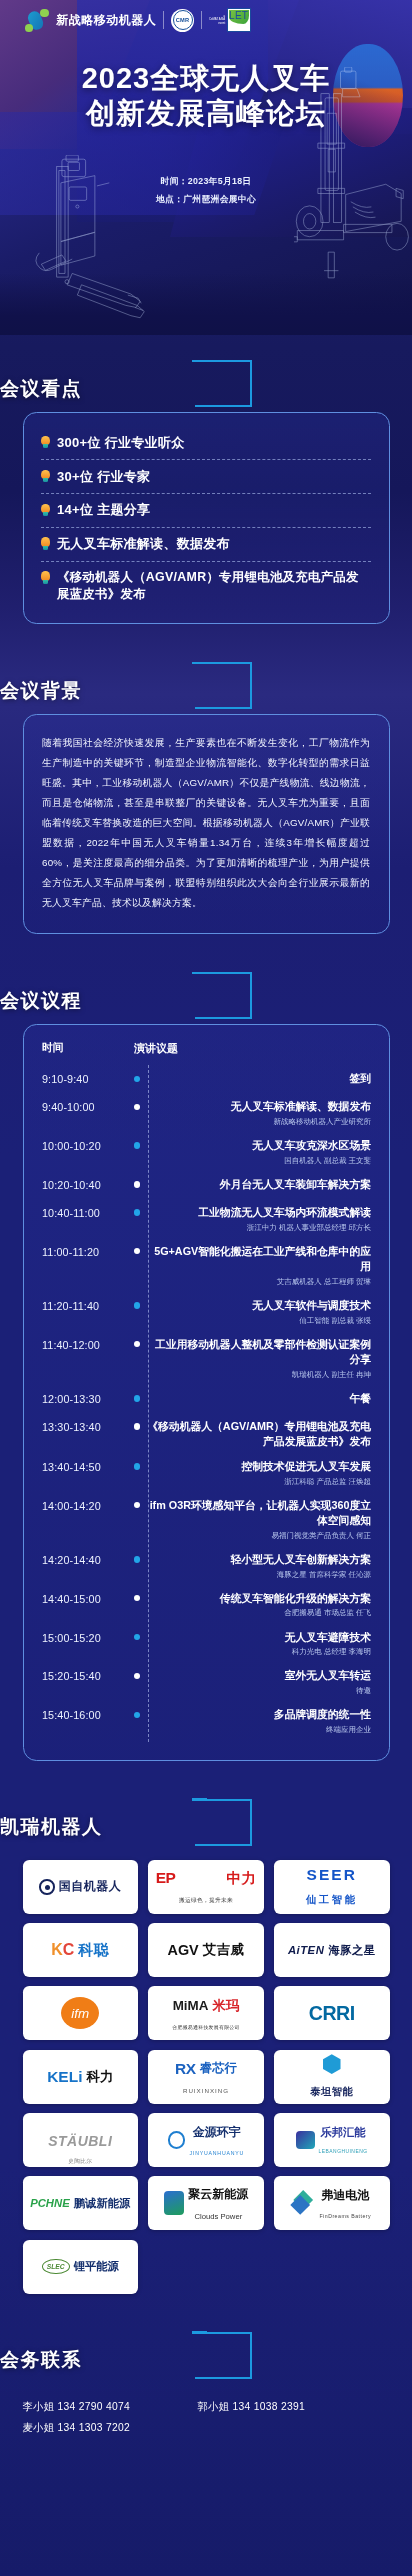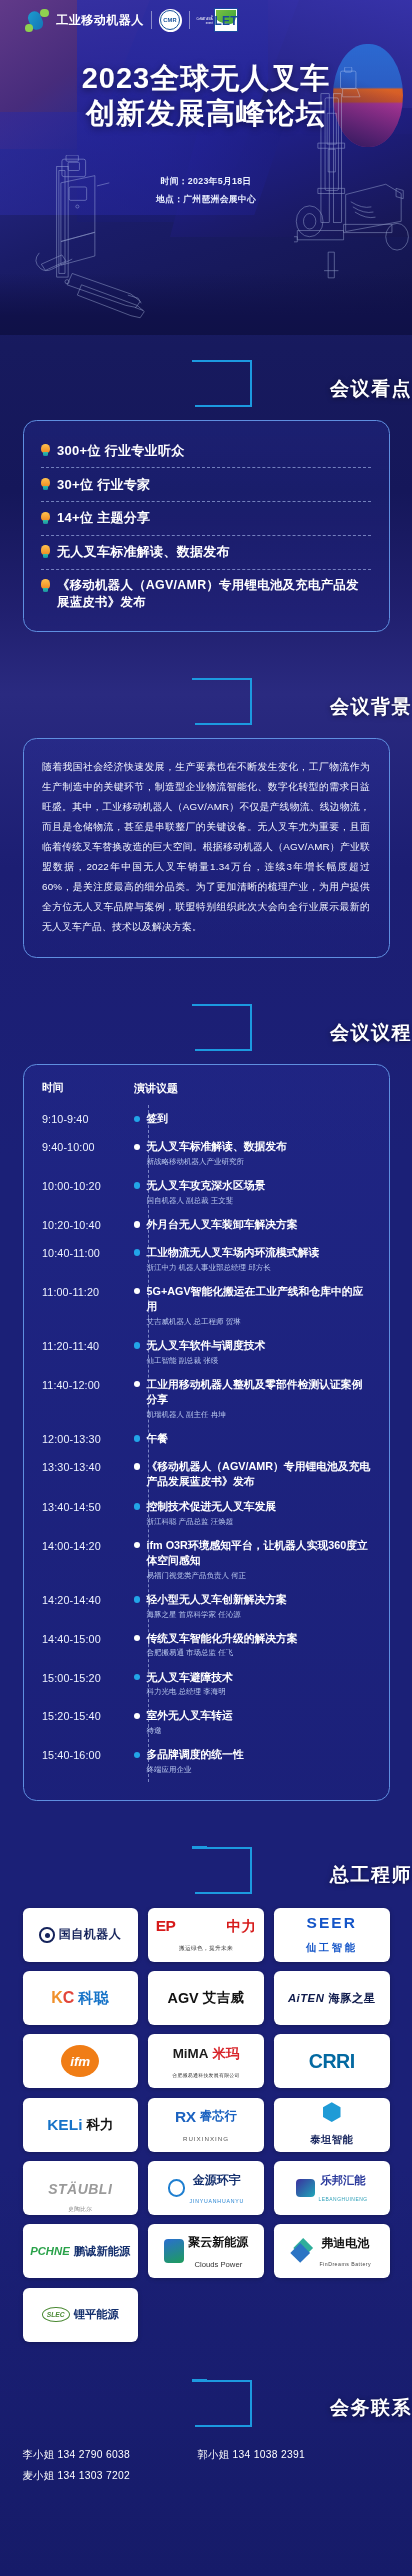--- a/index.html
+++ b/index.html
@@ -54,44 +54,44 @@
     display:flex; align-items:center; justify-content:center; }
   .cmr::after { content:""; position:absolute; inset:1.5px; border-radius:50%; border:0.8px solid #17519a; }
   .cmr span { font-size:5.7px; font-weight:700; color:#17519a; letter-spacing:0.2px; }
   .letbox { display:flex; align-items:center; gap:1.5px; }
   .letsub { font-size:2.8px; line-height:1.25; color:#fff; text-align:right; }
   .letlogo { width:24px; height:24px; background:#fff; border:1px solid #1a4a9c; position:relative;
     display:flex; align-items:flex-end; justify-content:center; }
   .letlogo i { position:absolute; left:1px; top:1px; right:1px; height:13.4px;
     background:linear-gradient(135deg,#7ac143 0%,#3aa33a 100%);
     border-bottom-left-radius:100% 70%; border-bottom-right-radius:40% 90%; }
-  .letlogo b { position:relative; font-size:12px; font-weight:700; color:#1a4a9c; margin-bottom:3px; letter-spacing:0.3px; }
+  .letlogo b { position:relative; font-size:10px; font-weight:400; color:#1a4a9c; margin-bottom:10px; letter-spacing:0.3px; }
 
   .title { position:absolute; left:0; top:61px; width:412px; text-align:center; z-index:5; }
   .title .l1, .title .l2 { font-size:29px; font-weight:800; letter-spacing:1px; line-height:1.22;
     color:#fff; text-shadow:0 1.5px 7.2px rgba(0,0,0,.45); }
   .meta { position:absolute; left:0; top:173px; width:412px; text-align:center; z-index:5;
     font-size:8.8px; line-height:2.0; color:#eaf0ff; letter-spacing:0.3px;font-weight:bold; }
 
   
   .fl { position:absolute; z-index:3; opacity:.62; }
   .fl svg { display:block; }
 
   
-  .sec-head { position:relative; width:412px; text-align:right; height:54px; }
+  .sec-head { position:relative; width:412px; text-align:left; height:54px; }
   .sec-head .bracket { position:absolute; left:50%; top:2.1px; margin-left:-11.3px;
     width:57px; height:47px; border:2.6px solid #1c9ae0; border-left:none; }
   .sec-head .bracket::before { content:""; position:absolute; left:-2.6px; top:-2.6px; width:14.4px; height:2.6px; background:#1c9ae0; }
   .sec-head .bracket::after { content:""; position:absolute; left:-2.6px; bottom:-2.6px; width:0px; height:2.6px; background:#1c9ae0; }
   .sec-head h2 { position:relative; z-index:2; display:inline-block; margin-top:17.5px;
     font-size:19px; font-weight:800; letter-spacing:1.5px; color:#fff;
     text-shadow:0 1px 5.2px rgba(0,0,0,.5); }
 
   
-  .card { margin:8px auto; width:367px; border:0.8px solid #5f8fe0; border-radius:13.4px;
+  .card { margin:0 auto; width:367px; border:0.8px solid #5f8fe0; border-radius:13.4px;
     background:linear-gradient(180deg,rgba(40,48,160,.30) 0%,rgba(28,34,130,.22) 100%); }
 
   
   .hl { padding:13.4px 17.5px 12.4px 17.5px; }
   .hl-item { display:flex; align-items:flex-start; gap:7.2px; padding:7.2px 0 8.2px 0; }
   .hl-item + .hl-item { border-top:0.8px dashed rgba(190,210,255,.55); }
   .bulb { flex:0 0 auto; width:8.8px; height:13px; position:relative; margin-top:2.1px; }
   .bulb .glass { position:absolute; left:0; top:0; width:8.8px; height:9.3px; border-radius:50% 50% 42% 42%;
     background:linear-gradient(180deg,#ffc14d 0%,#f08a22 100%); }
   .bulb .base { position:absolute; left:1.5px; top:8.8px; width:5.7px; height:3.6px;
@@ -109,21 +109,21 @@
   .ag-head .th-time { width:92px; font-size:10.8px; font-weight:700; color:#fff; }
   .ag-head .th-topic { font-size:11px; font-weight:700; color:#fff; }
   .ag-rail { position:absolute; left:124px; top:40px; bottom:17.5px; width:0;
     border-left:1px dashed rgba(200,215,255,.55); }
   .ag-row { display:flex; align-items:flex-start; min-height:28px; padding:4.1px 0 5.2px 0; }
   .ag-time { width:86px; flex:0 0 86px; font-size:10.8px; color:#eef3ff; line-height:1.5; letter-spacing:0.1px; }
   .ag-dotcell { width:18.5px; flex:0 0 18.5px; display:flex; justify-content:center; padding-top:4.6px; }
   .ag-dot { width:6.2px; height:6.2px; border-radius:50%; }
   .ag-dot.blue { background:#22a5e8; }
   .ag-dot.white { background:#ffffff; }
-  .ag-body { flex:1; }
+  .ag-body { flex:1;text-align:right; }
   .ag-topic { font-size:10.8px; font-weight:700; line-height:1.42; color:#fff; }
   .ag-speaker { font-size:7.5px; line-height:1.7; color:#b9c8ee; margin-top:1.5px; }
 
   
   .sponsors { width:367px; margin:9.3px auto 0 auto; display:grid;
     grid-template-columns:repeat(3,1fr); gap:9.3px 10.3px; }
   .logo-card { height:54px; background:#fff; border-radius:6.2px;
     display:flex; align-items:center; justify-content:center; overflow:hidden;
     box-shadow:0 1px 4.1px rgba(0,0,0,.25); padding:3.1px 4.1px; }
   .logo-inner { display:flex; flex-direction:column; align-items:center; justify-content:center; gap:9px; }
@@ -134,21 +134,21 @@
   .circ-mark { width:15.5px; height:15.5px; border-radius:50%; border:2.1px solid #16245c; position:relative; }
   .circ-mark::after { content:""; position:absolute; left:4.1px; top:4.1px; width:5.2px; height:5.2px; border-radius:50%; background:#16245c; }
   .zl-mark { font-size:15.5px; font-weight:800; color:#d61a1a; letter-spacing:-0.5px; }
   .seer-en { font-size:15.5px; font-weight:800; color:#1455c8; letter-spacing:2.1px; }
   .kc-en { font-size:16px; font-weight:800; letter-spacing:0px; }
   .kc-k { color:#f0902b; } .kc-c { color:#e2453a; }
   .agv-en { font-size:14.4px; font-weight:800; color:#111; letter-spacing:0; }
   .aiten-en { font-size:11.3px; font-weight:800; color:#0f1b4c; font-style:italic; letter-spacing:0.5px; }
   .ifm-logo { width:38px; height:32px; border-radius:50%; background:#f07d16;
     display:flex; align-items:center; justify-content:center; }
-  .ifm-logo b { font-size:13.4px; font-weight:700; color:#fff; font-style:italic; }
+  .ifm-logo b { font-size:13.4px; font-weight:400; color:#fff; font-style:italic; }
   .mima-en { font-size:13.4px; font-weight:800; color:#1b1b1b; letter-spacing:0; }
   .mima-cn { font-size:13.4px; font-weight:800; color:#d8262b; }
   .crri-en { font-size:19.6px; font-weight:800; color:#0369a1; letter-spacing:-0.5px; }
   .keli-en { font-size:15.5px; font-weight:800; color:#1673c8; }
   .keli-cn { font-size:13.4px; font-weight:800; color:#111; }
   .rx-en { font-size:15.5px; font-weight:800; color:#1b62c0; letter-spacing:-0.5px; }
   .rxc-cn { font-size:12.4px; font-weight:800; color:#1b62c0; }
   .rx-sub { font-size:6.2px; color:#555; letter-spacing:1px; }
   .taitan-hex { width:17.5px; height:19.6px; background:#1f9bd6;
     clip-path:polygon(50% 0,100% 25%,100% 75%,50% 100%,0 75%,0 25%); }
@@ -249,21 +249,21 @@
     </div>
 
     <div class="floor"></div>
 
     <div class="logobar">
       <div class="mark">
         <div class="dna"></div>
           <div class="dot1"></div>
           <div class="dot2"></div>
       </div>
-      <div class="brandtxt">工业移动机器人</div>
+      <div class="brandtxt">新战略移动机器人</div>
       <div class="divider-v"></div>
       <div class="cmr">
         <span>CMR</span>
       </div>
       <div class="divider-v"></div>
       <div class="letbox">
         <div class="letsub">
           <div>a</div>
           <div>CeMAT ASIA</div>
           <div>event</div>
@@ -524,21 +524,21 @@
               <div class="ag-speaker">终端应用企业</div>
             </div>
           </div>
         </div>
     </div>
   </div>
 
   <div class="spacer-lg"></div>
   <div class="sec-head">
     <div class="bracket"></div>
-    <h2>总工程师</h2>
+    <h2>凯瑞机器人</h2>
   </div>
 
   <div class="sponsors">
 
     <div class="logo-card">
       <div class="logo-row">
         <span class="circ-mark"></span>
         <span class="lg-cn">国自机器人</span>
       </div>
     </div>
@@ -696,21 +696,21 @@
   </div>
 
   <div class="spacer-lg"></div>
   <div class="sec-head">
     <div class="bracket"></div>
     <h2>会务联系</h2>
   </div>
 
   <div class="contacts">
     <div class="contact-row">
-      <div class="contact">李小姐 134 2790 6038</div>
+      <div class="contact">李小姐 134 2790 4074</div>
       <div class="contact">郭小姐 134 1038 2391</div>
     </div>
     <div class="contact-row">
       <div class="contact">麦小姐 134 1303 7202</div>
     </div>
   </div>
 
   <div class="spacer-lg"></div>
 </div>
 

